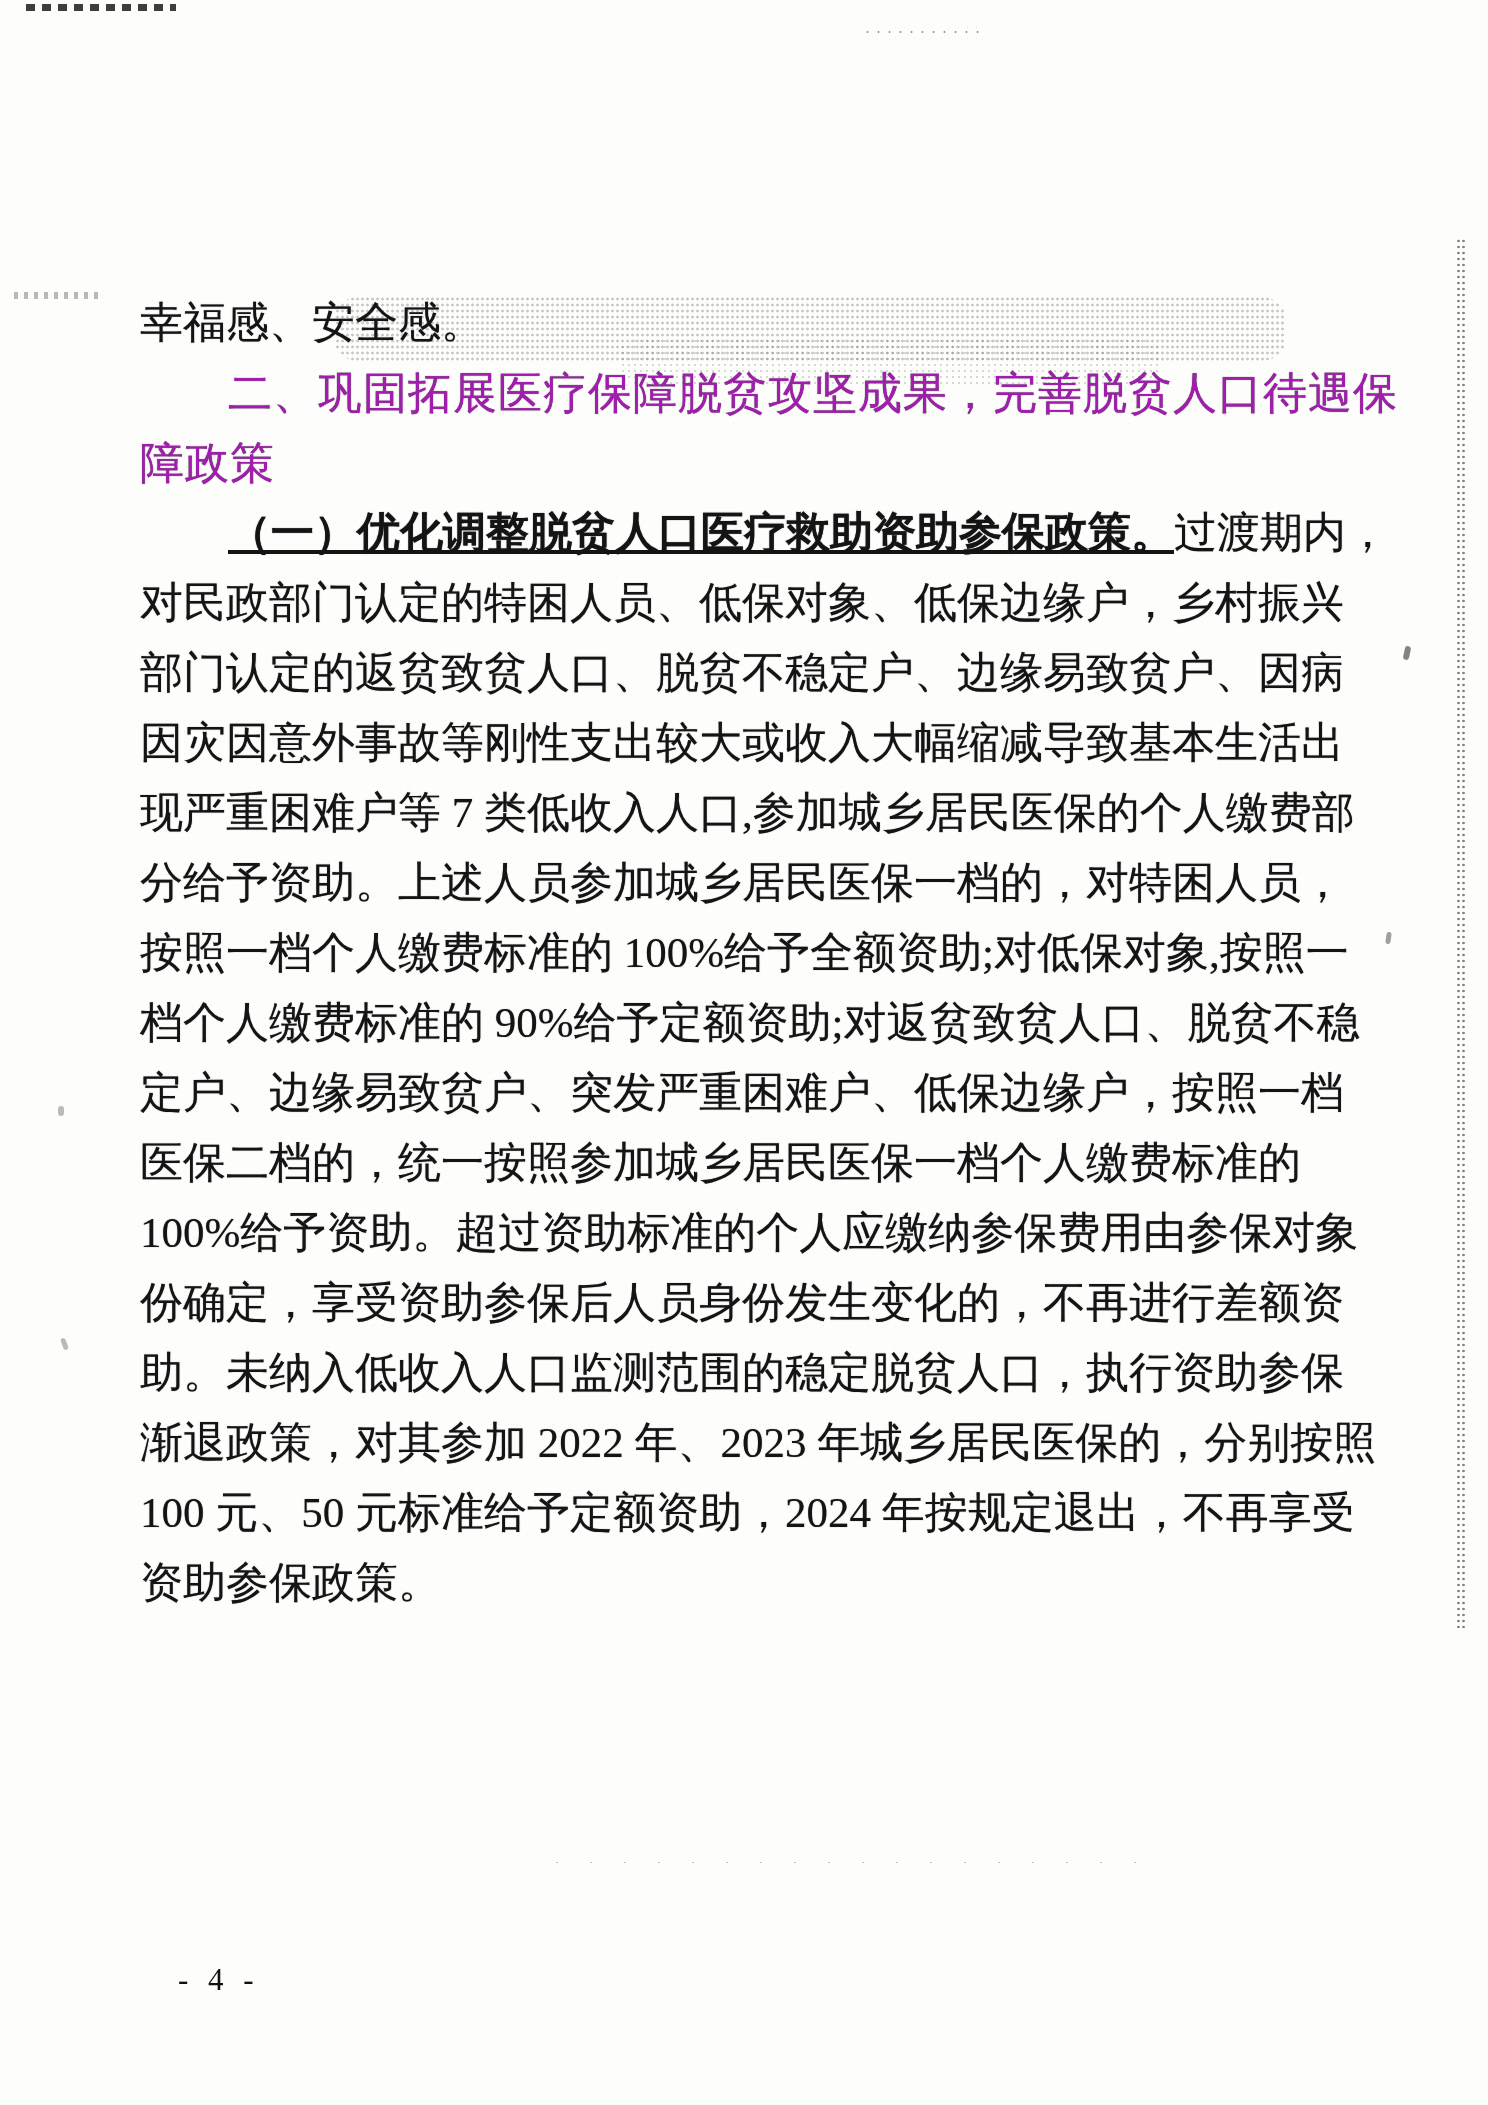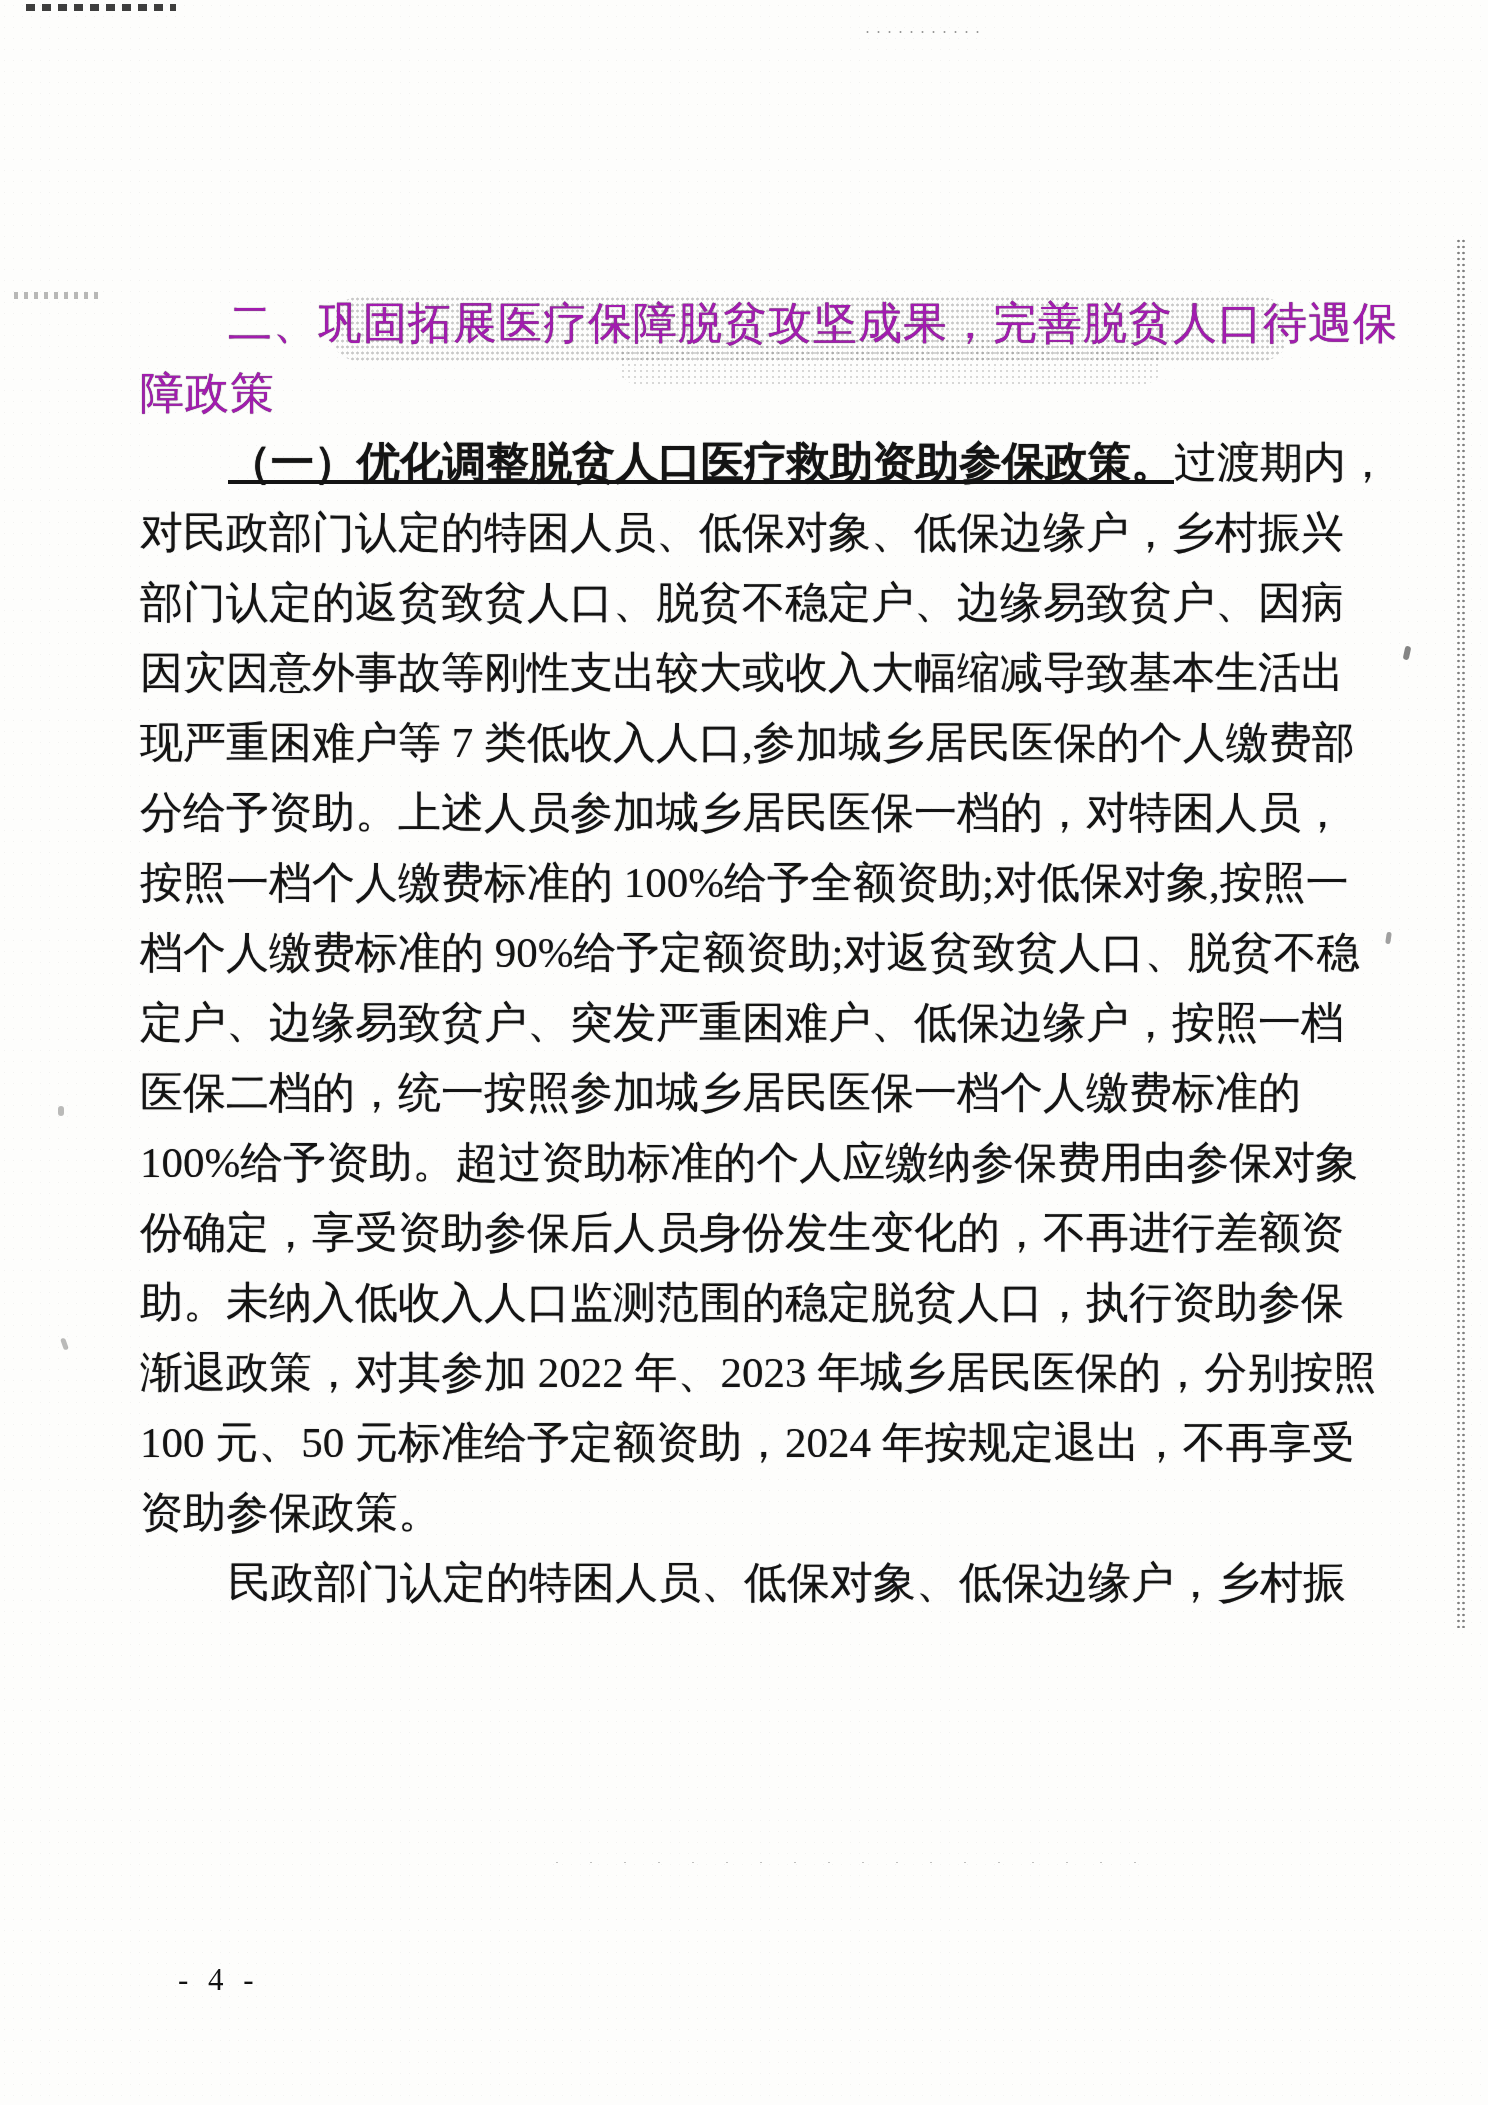--- a/index.html
+++ b/index.html
@@ -132,36 +132,36 @@
   <div class="artifact right-edge-strip"></div>
   <div class="artifact left-margin-dash"></div>
   <div class="artifact mid-dots-row"></div>
   <div class="artifact lower-dots-row"></div>
   <div class="artifact speck-1"></div>
   <div class="artifact speck-2"></div>
   <div class="artifact speck-3"></div>
   <div class="artifact speck-4"></div>
 
   <div class="textblock">
+      <div class="line">幸福感、安全感。</div>
       <div class="line heading indent">二、巩固拓展医疗保障脱贫攻坚成果，完善脱贫人口待遇保</div>
       <div class="line heading">障政策</div>
       <div class="line indent"><span class="seg-bold">（一）优化调整脱贫人口医疗救助资助参保政策。</span><span class="">过渡期内，</span></div>
       <div class="line">对民政部门认定的特困人员、低保对象、低保边缘户，乡村振兴</div>
       <div class="line">部门认定的返贫致贫人口、脱贫不稳定户、边缘易致贫户、因病</div>
       <div class="line">因灾因意外事故等刚性支出较大或收入大幅缩减导致基本生活出</div>
       <div class="line">现严重困难户等 7 类低收入人口,参加城乡居民医保的个人缴费部</div>
       <div class="line">分给予资助。上述人员参加城乡居民医保一档的，对特困人员，</div>
       <div class="line">按照一档个人缴费标准的 100%给予全额资助;对低保对象,按照一</div>
       <div class="line">档个人缴费标准的 90%给予定额资助;对返贫致贫人口、脱贫不稳</div>
       <div class="line">定户、边缘易致贫户、突发严重困难户、低保边缘户，按照一档</div>
       <div class="line">医保二档的，统一按照参加城乡居民医保一档个人缴费标准的</div>
       <div class="line">100%给予资助。超过资助标准的个人应缴纳参保费用由参保对象</div>
       <div class="line">份确定，享受资助参保后人员身份发生变化的，不再进行差额资</div>
       <div class="line">助。未纳入低收入人口监测范围的稳定脱贫人口，执行资助参保</div>
       <div class="line">渐退政策，对其参加 2022 年、2023 年城乡居民医保的，分别按照</div>
       <div class="line">100 元、50 元标准给予定额资助，2024 年按规定退出，不再享受</div>
       <div class="line">资助参保政策。</div>
-      <div class="line indent">民政部门认定的特困人员、低保对象、低保边缘户，乡村振</div>
     </div>
 
   <div class="footer-page-number">- 4 -</div>
 
 </div>
 
 </body></html>

